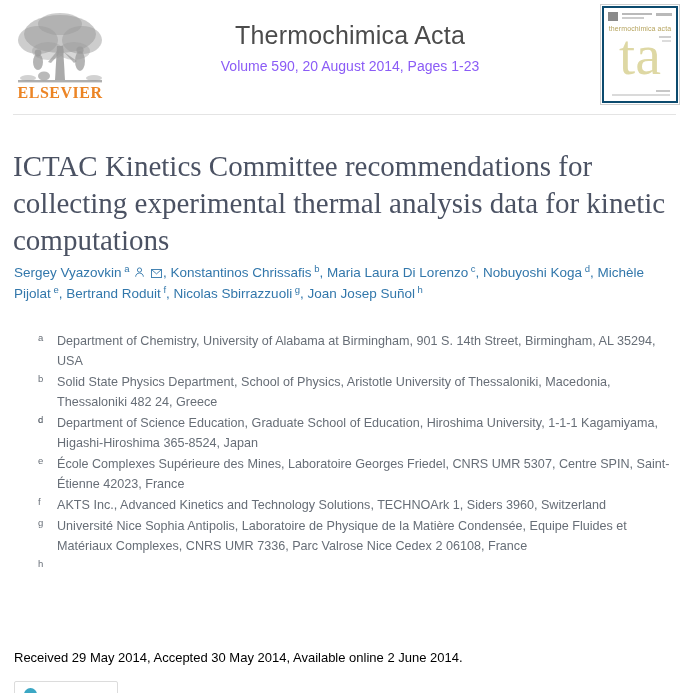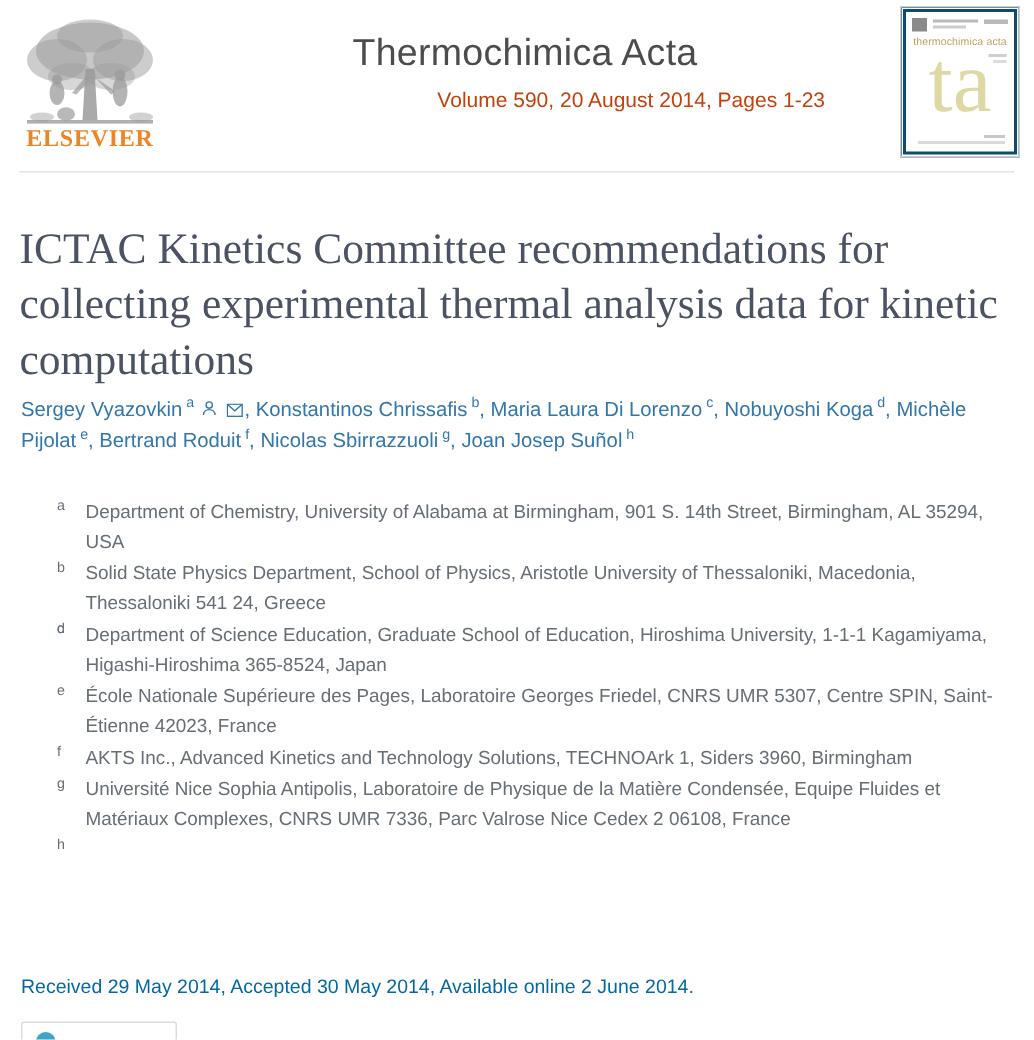--- a/index.html
+++ b/index.html
@@ -29,22 +29,22 @@
   .journal-block{
     position:absolute;left:150px;top:20px;width:400px;text-align:center;
   }
   .journal-title{
     color:#4c4c4c;
     font-size:25px;font-weight:400;line-height:30px;
     letter-spacing:.2px;
   }
   .journal-issue{
     margin-top:7px;
-    color:#c2410c;
-    font-size:14px;line-height:18px;text-align:right;
+    color:#8b5cf6;
+    font-size:14px;line-height:18px;
   }
   .cover-thumb{
     position:absolute;right:9px;top:4px;
     width:78px;height:99px;
     border:1px solid #cfcfcf;
     background:#0c4a6e;
     box-shadow:0 0 0 1px #ffffff inset;
     overflow:hidden;
   }
   .cover-inner{position:absolute;inset:3px;background:#ffffff;}
@@ -107,21 +107,21 @@
     margin-bottom:1px;
   }
   .affil .mark{
     position:absolute;left:0;top:-3px;
     font-size:9.5px;color:#676e77;
   }
 
   
   .dates{
     position:absolute;left:14px;top:649px;
-    color:#0369a1;font-size:13px;line-height:18px;
+    color:#000000;font-size:13px;line-height:18px;
   }
 
   
   .action-button{
     position:absolute;left:14px;top:681px;
     width:104px;height:26px;
     border:1px solid #dcdcdc;
     border-radius:2px;
     background:#ffffff;
     display:flex;align-items:center;
@@ -197,25 +197,25 @@
 <div class="authors"><span><a class="author-name" style="text-decoration: none; color: rgb(50, 119, 171);">Sergey Vyazovkin</a><sup> a</sup><span> <svg class="icon-person" width="11" height="11" viewBox="0 0 12 12">
           <circle cx="6" cy="3.3" r="2.3" fill="none" stroke="#3277ab" stroke-width="1"></circle>
           <path d="M1.8 10.6c0-2.4 1.9-4 4.2-4s4.2 1.6 4.2 4" fill="none" stroke="#3277ab" stroke-width="1"></path>
         </svg></span><span> <svg class="icon-mail" width="11" height="9" viewBox="0 0 12 10">
           <rect x="0.5" y="0.5" width="11" height="9" fill="none" stroke="#3277ab" stroke-width="1"></rect>
           <path d="M0.7 0.8 L6 5.4 L11.3 0.8" fill="none" stroke="#3277ab" stroke-width="1"></path>
         </svg></span><span>, </span></span><span><a class="author-name" style="text-decoration: none; color: rgb(50, 119, 171);">Konstantinos Chrissafis</a><sup> b</sup><span>, </span></span><span><a class="author-name" style="text-decoration: none; color: rgb(50, 119, 171);">Maria Laura Di Lorenzo</a><sup> c</sup><span>, </span></span><span><a class="author-name" style="text-decoration: none; color: rgb(50, 119, 171);">Nobuyoshi Koga</a><sup> d</sup><span>, </span></span><span><a class="author-name" style="text-decoration: none; color: rgb(50, 119, 171);">Michèle Pijolat</a><sup> e</sup><span>, </span></span><span><a class="author-name" style="text-decoration: none; color: rgb(50, 119, 171);">Bertrand Roduit</a><sup> f</sup><span>, </span></span><span><a class="author-name" style="text-decoration: none; color: rgb(50, 119, 171);">Nicolas Sbirrazzuoli</a><sup> g</sup><span>, </span></span><span><a class="author-name" style="text-decoration: none; color: rgb(50, 119, 171);">Joan Josep Suñol</a><sup> h</sup></span></div>
 
 <div class="affiliations">
     <div class="affil"><span class="mark">a</span><span>Department of Chemistry, University of Alabama at Birmingham, 901 S. 14th Street, Birmingham, AL 35294, USA</span></div>
-    <div class="affil"><span class="mark">b</span><span>Solid State Physics Department, School of Physics, Aristotle University of Thessaloniki, Macedonia, Thessaloniki 541 24, Greece</span></div>
+    <div class="affil"><span class="mark">b</span><span>Solid State Physics Department, School of Physics, Aristotle University of Thessaloniki, Macedonia, Thessaloniki 482 24, Greece</span></div>
     <div class="affil"><span class="mark">c</span></div>
     <div class="affil"><span class="mark">d</span><span>Department of Science Education, Graduate School of Education, Hiroshima University, 1-1-1 Kagamiyama, Higashi-Hiroshima 365-8524, Japan</span></div>
-    <div class="affil"><span class="mark">e</span><span>École Nationale Supérieure des Pages, Laboratoire Georges Friedel, CNRS UMR 5307, Centre SPIN, Saint-Étienne 42023, France</span></div>
-    <div class="affil"><span class="mark">f</span><span>AKTS Inc., Advanced Kinetics and Technology Solutions, TECHNOArk 1, Siders 3960, Birmingham</span></div>
+    <div class="affil"><span class="mark">e</span><span>École Complexes Supérieure des Mines, Laboratoire Georges Friedel, CNRS UMR 5307, Centre SPIN, Saint-Étienne 42023, France</span></div>
+    <div class="affil"><span class="mark">f</span><span>AKTS Inc., Advanced Kinetics and Technology Solutions, TECHNOArk 1, Siders 3960, Switzerland</span></div>
     <div class="affil"><span class="mark">g</span><span>Université Nice Sophia Antipolis, Laboratoire de Physique de la Matière Condensée, Equipe Fluides et Matériaux Complexes, CNRS UMR 7336, Parc Valrose Nice Cedex 2 06108, France</span></div>
     <div class="affil"><span class="mark">h</span></div>
   </div>
 
 <div class="dates">Received 29 May 2014, Accepted 30 May 2014, Available online 2 June 2014.</div>
 
 <div class="action-button">
   <span class="action-dot"></span>
   <span class="action-label"></span>
 </div>

